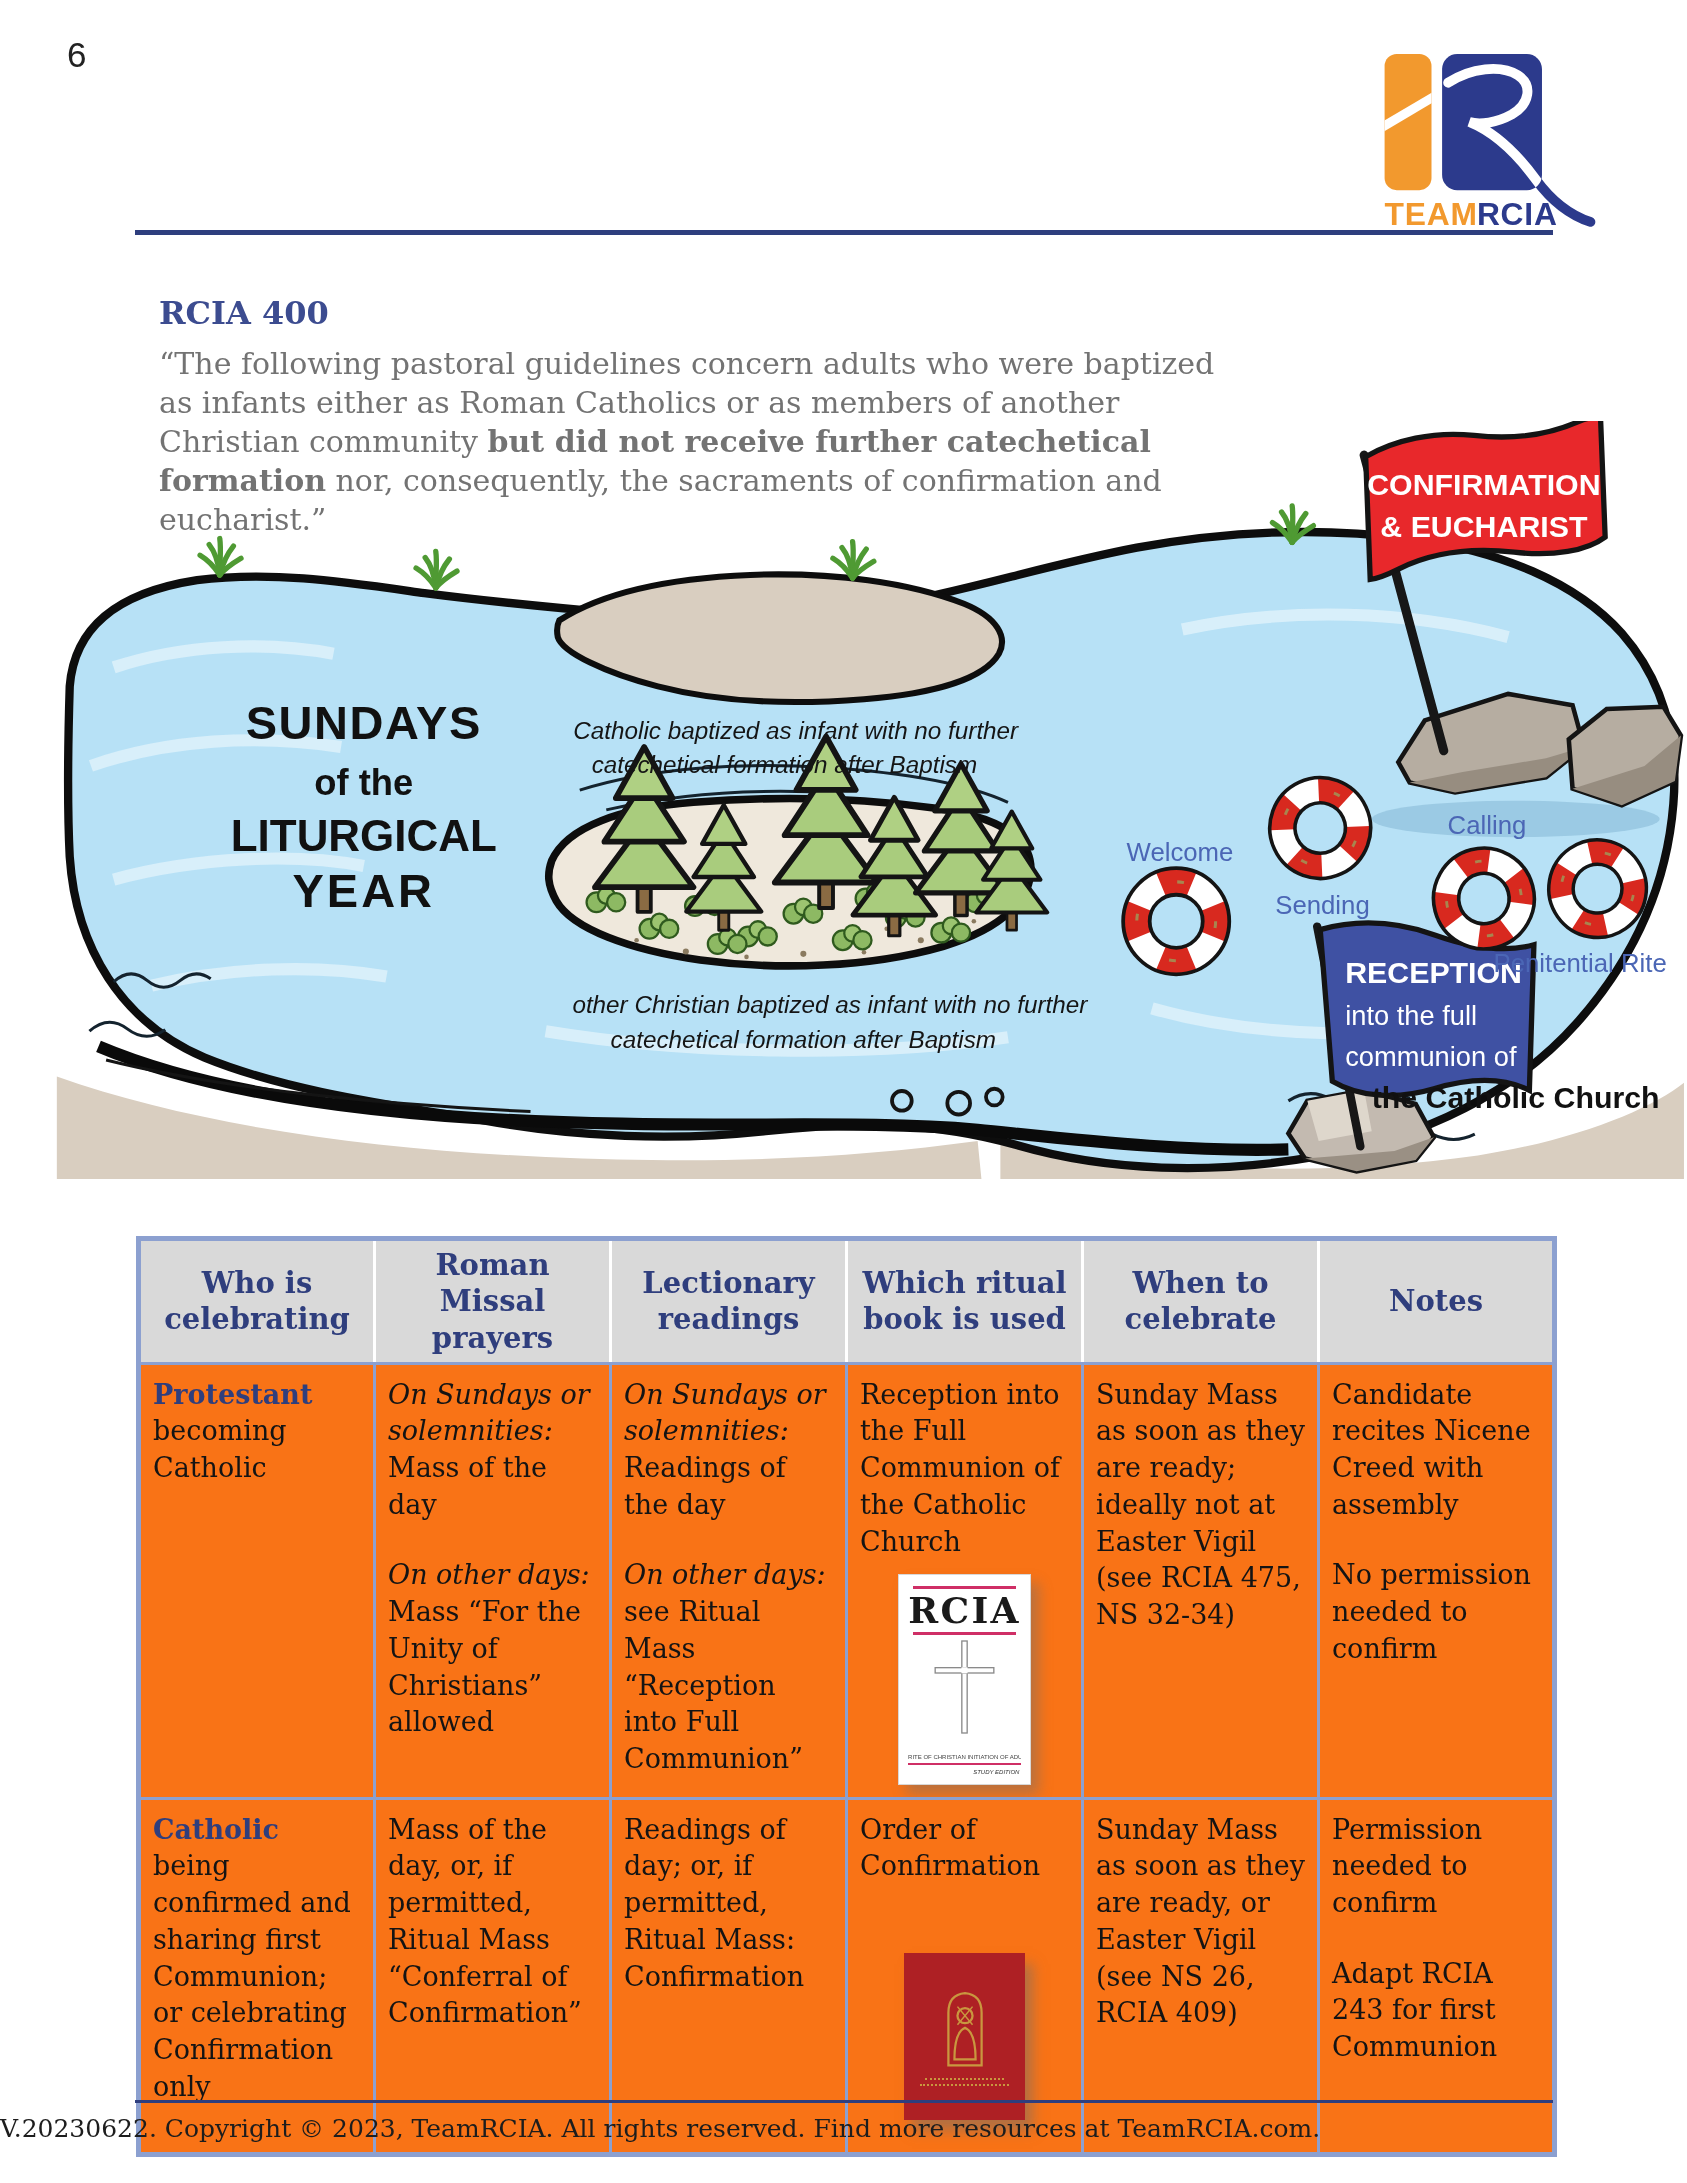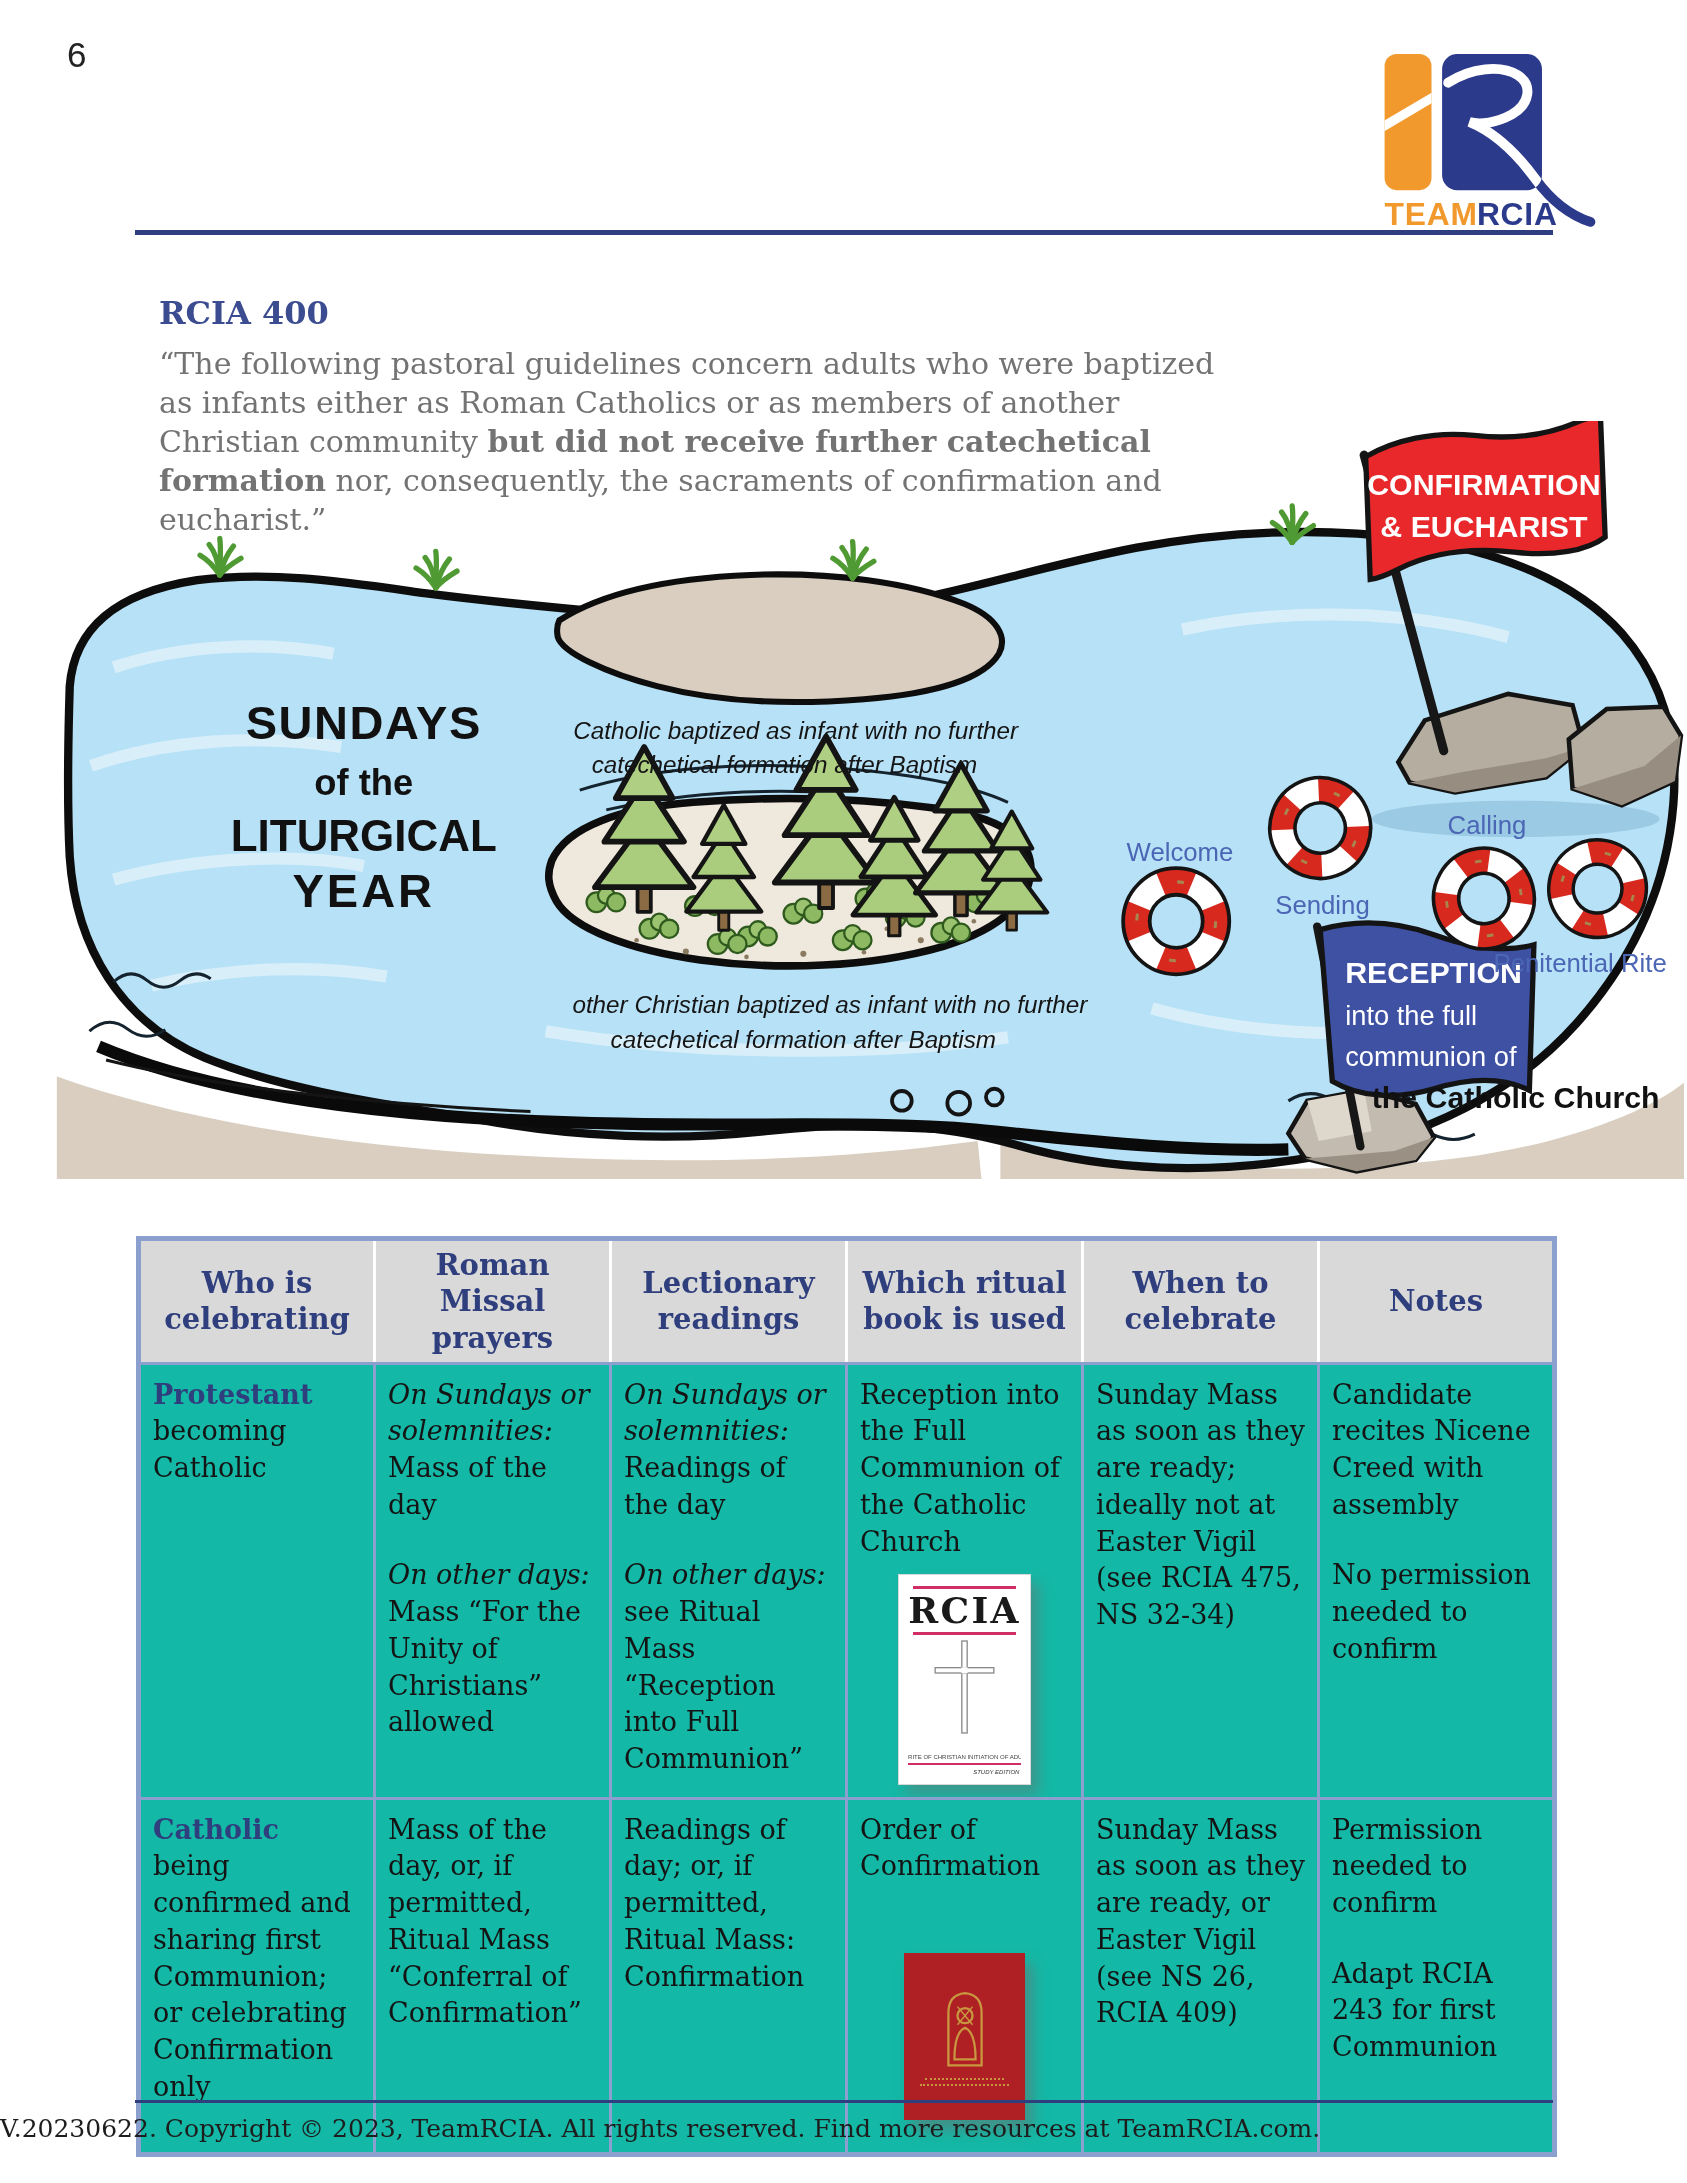--- a/index.html
+++ b/index.html
@@ -25,21 +25,21 @@
 
   .table-wrap { position:absolute; left:136px; top:1236px; width:1415px; }
   table.sac { border-collapse:collapse; table-layout:fixed; width:100%;
               border:5.3px solid #8ca0d0;padding-left:8px; }
   table.sac col { width:236px; }
   table.sac th { background:#d9d9d9; color:#2f3e7d; font-weight:bold; font-size:29px;
                  line-height:1.25; text-align:center; vertical-align:middle; height:82px;
                  border-left:3.8px solid #ffffff; border-right:3.8px solid #ffffff;
                  border-top:3.8px solid #8ca0d0; border-bottom:3.8px solid #8ca0d0;
                  padding:6px 4.5px; box-sizing:border-box; }
-  table.sac td { border:3.8px solid #8ca0d0; vertical-align:top; background:#14b8a6;
+  table.sac td { border:3.8px solid #8ca0d0; vertical-align:top; background:#f97316;
                  padding:12px 12px; font-size:27px; line-height:1.36; color:#141414;
                  box-sizing:border-box; }
   tr.row1 { height:390px; } tr.row2 { height:356px; }
   .cellp { margin:0; }
   .gap { margin-top:1.25em; }
   .lead { color:#2f3e7d; font-weight:bold; }
 
   .book-rcia { width:133px; margin:13.6px auto 0; background:#fff; border:0.8px solid #d8d8d8;
                box-shadow:7.6px 9px 12px rgba(110,110,110,.45); padding:9px 7.6px 6px;
                box-sizing:border-box; text-align:center; }

